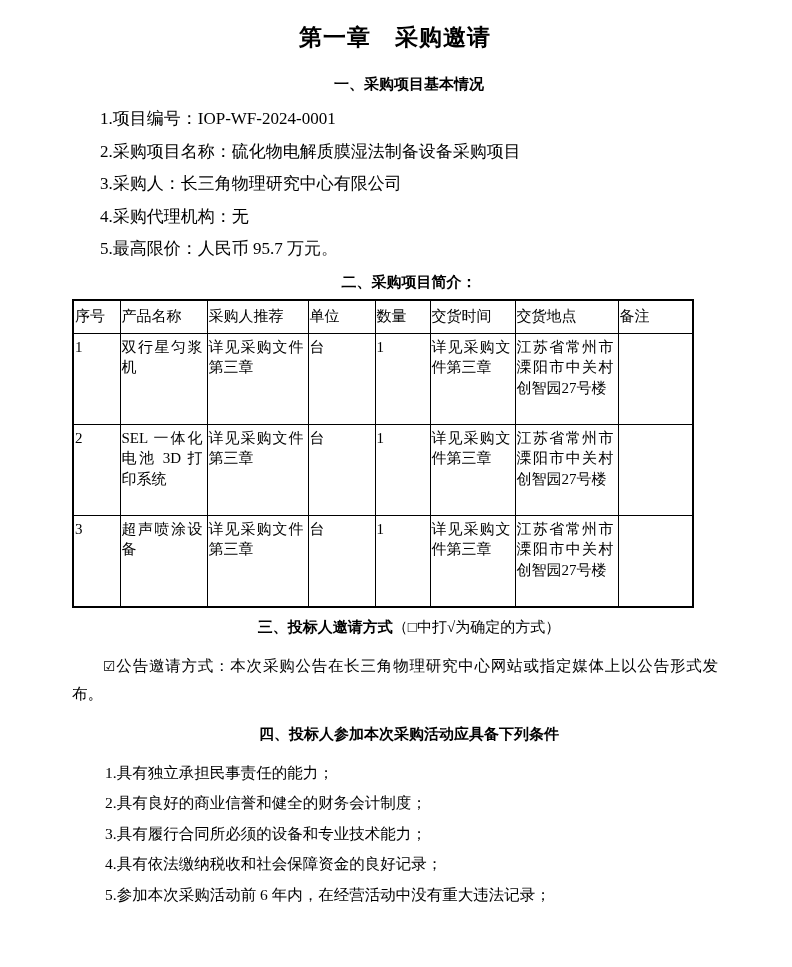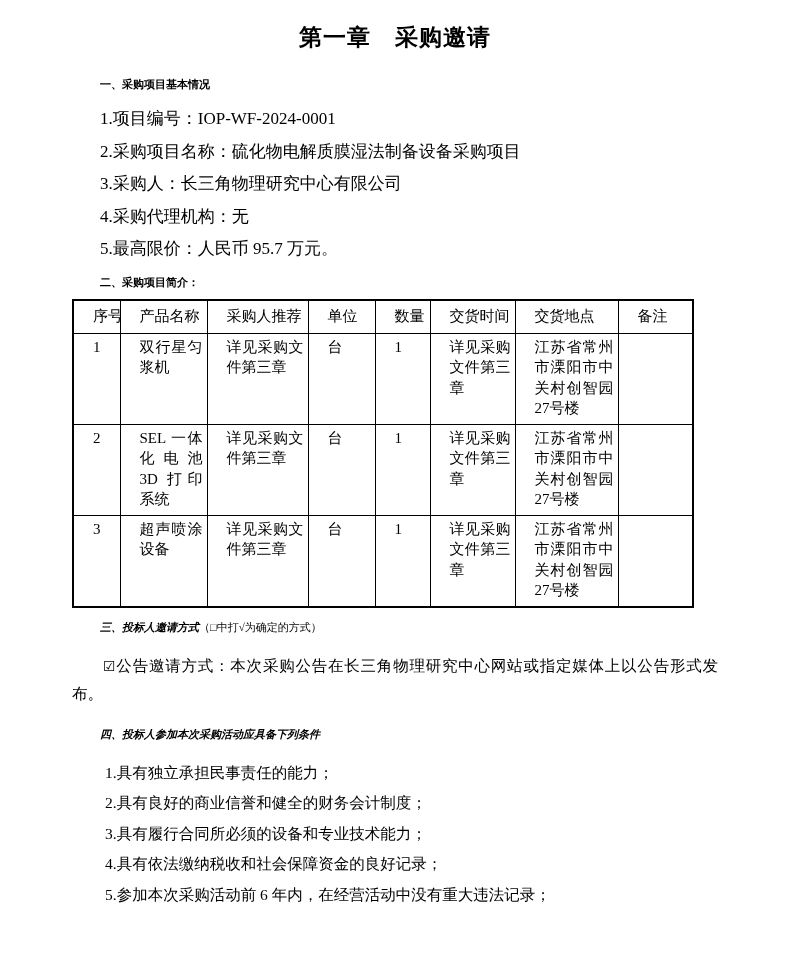--- a/index.html
+++ b/index.html
@@ -19,30 +19,30 @@
     padding: 14px 70px 0 72px;
   }
   .doc-title {
     text-align: center;
     font-size: 23px;
     font-weight: 700;
     margin: 8px 0 22px 0;
     letter-spacing: 1px;
   }
   .h-sec {
-    font-size: 11px;
+    font-size: 15px;
     font-weight: 700;
     margin: 0 0 16px 28px;
     line-height: 19px;
+    text-align: center;
   }
   .h-sec .paren {
     font-weight: 400;
   }
   .h-sec.slanted .bold-part {
-    font-style: italic;
     margin-top: 48px;
   }
   .item-block p {
     font-size: 17px;
     line-height: 18px;
     margin: 0 0 14.5px 28px;
   }
   .h-sec2 {
     margin: 2px 0 7px 28px;
   }
@@ -53,21 +53,21 @@
     border: 2px solid #000;
     margin: 0 0 10px 0;
   }
   table.project-table th,
   table.project-table td {
     border: 1px solid #000;
     font-size: 15px;
     font-weight: 400;
     text-align: left;
     vertical-align: top;
-    padding: 3px 4px 3px 19px;
+    padding: 3px 4px 3px 1px;
     line-height: 20.5px;
     text-align: justify;
     overflow: hidden;
   }
   table.project-table th {
     vertical-align: middle;
     height: 26px;
     text-align: left;
     white-space: nowrap;
   }

